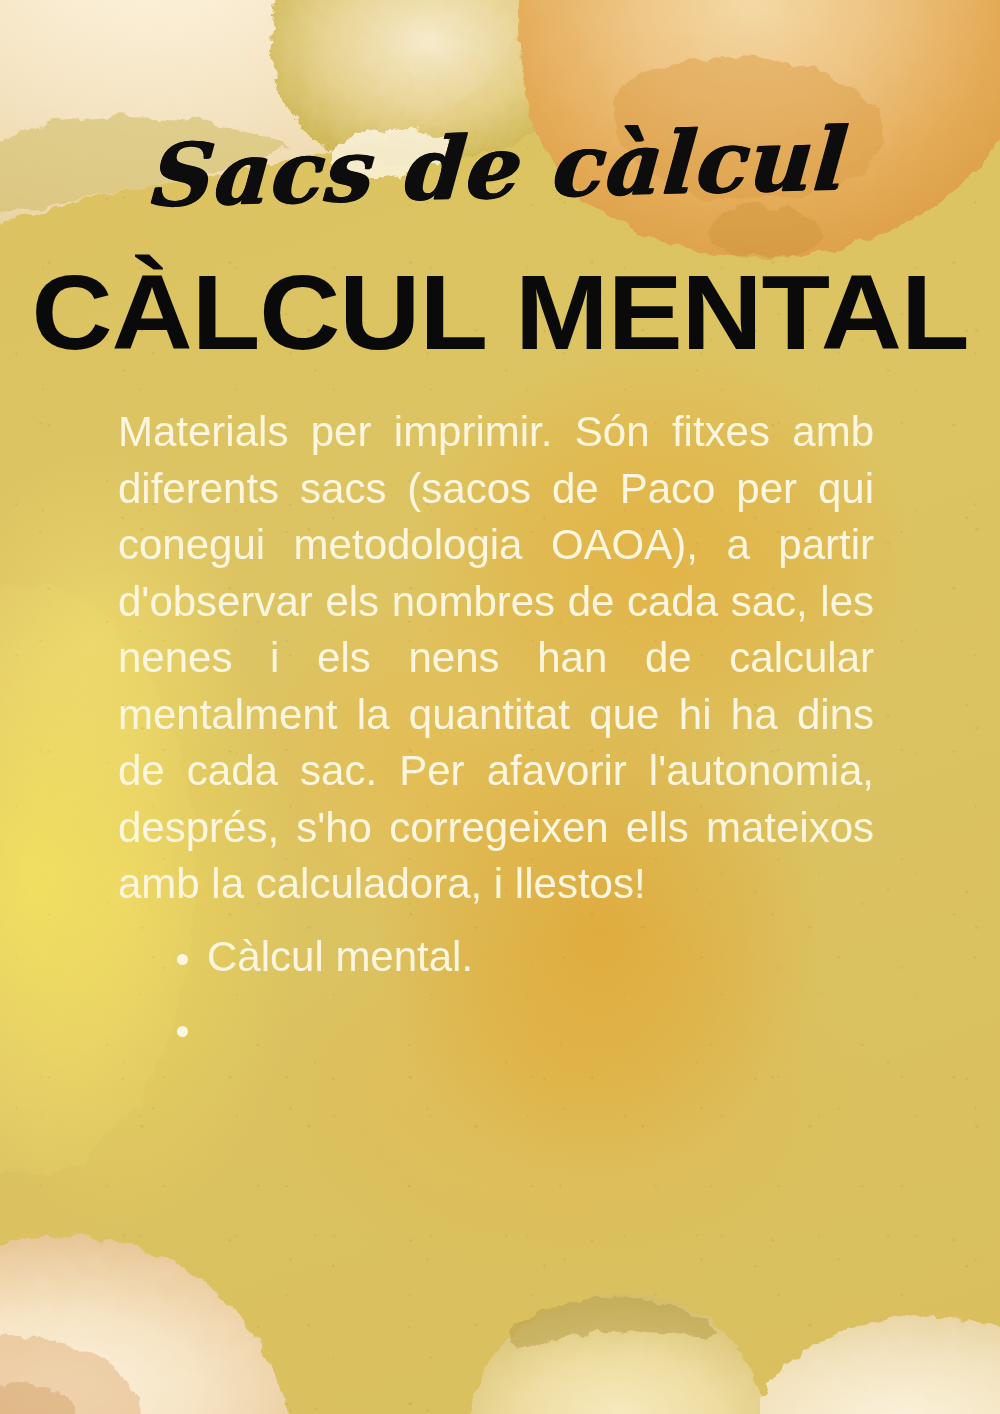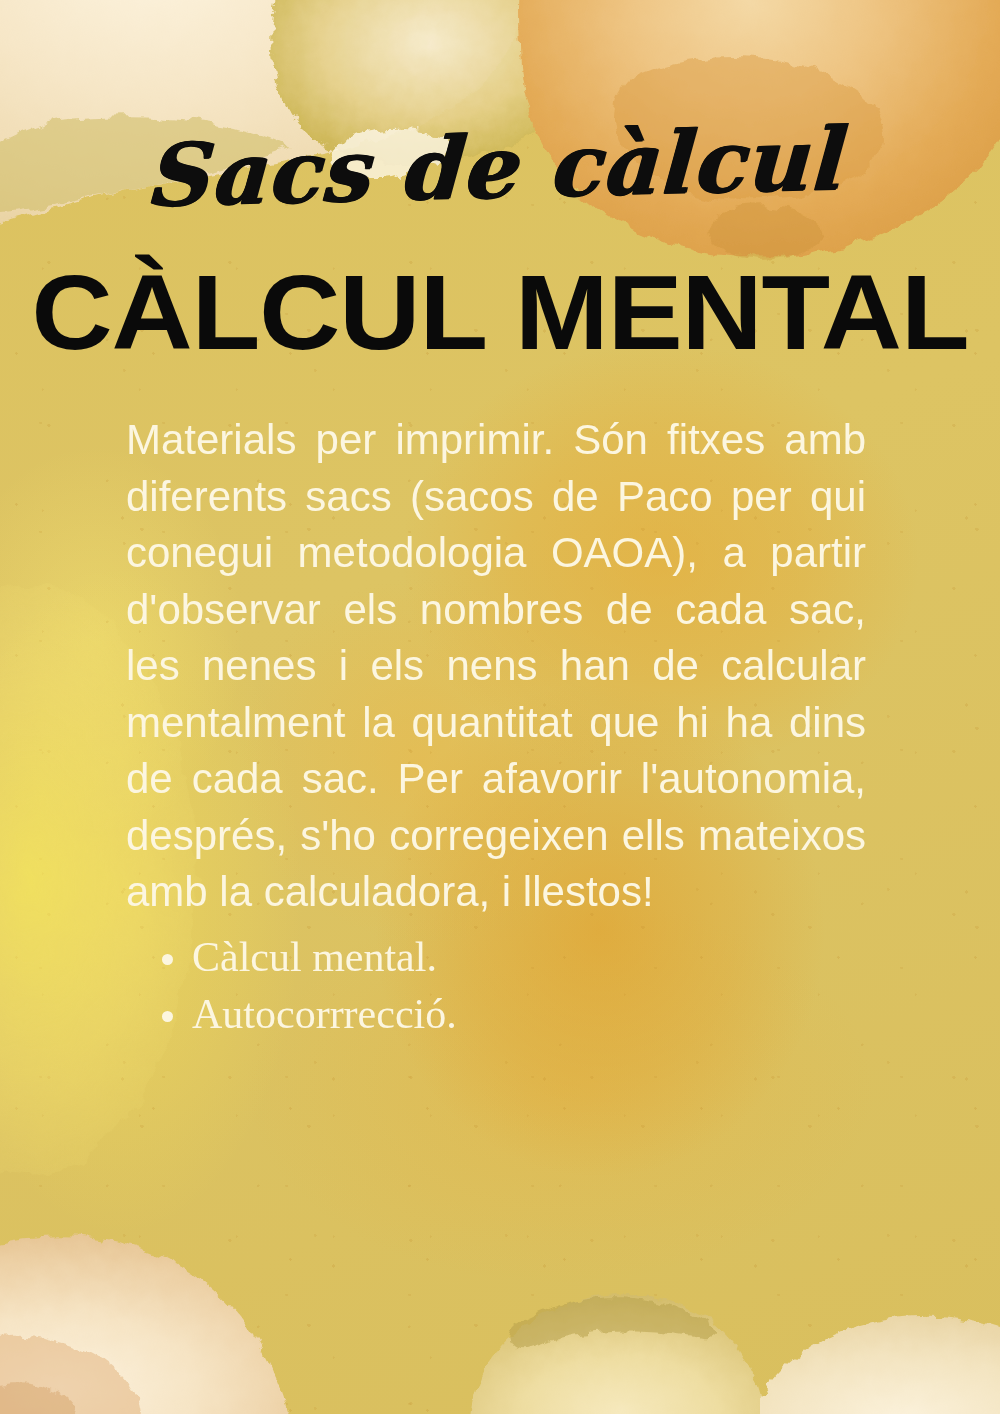--- a/index.html
+++ b/index.html
@@ -94,37 +94,36 @@
     top: 404px;
     left: 118px;
     width: 756px;
     color: #fcf6e0;
     font-size: 42px;
     line-height: 56.5px;
     font-weight: 400;
   }
 
   #intro-paragraph {
-    margin: 8px;
+    margin: 0;
     text-align: justify;
     text-justify: inter-word;
   }
 
   #bullet-list {
     list-style: none;
     margin: 4px 0 0 0;
     padding: 0;
   }
   #bullet-list li {
     position: relative;
     padding-left: 73px;
-    margin: 1px;
+    margin: 16px;
     text-align: justify;
     text-justify: inter-word;
-    font-family: Liberation Serif, serif;
   }
   #bullet-list li .bullet-dot {
     position: absolute;
     left: 43px;
     top: 25px;
     width: 11px;
     height: 11px;
     border-radius: 50%;
     background: #fcf6e0;
   }
@@ -292,19 +291,18 @@
 
       <p id="intro-paragraph">Materials per imprimir. Són fitxes amb diferents sacs (sacos de Paco per qui conegui metodologia OAOA), a partir d'observar els nombres de cada sac, les nenes i els nens han de calcular mentalment la quantitat que hi ha dins de cada sac. Per afavorir l'autonomia, després, s'ho corregeixen ells mateixos amb la calculadora, i llestos!</p>
 
       <ul id="bullet-list">
         <li>
           <span class="bullet-dot"></span>
           <span class="bullet-text">Càlcul mental.</span>
         </li>
         <li>
           <span class="bullet-dot"></span>
-          <span class="bullet-text">Autocorrrecció.</span>
         </li>
       </ul>
 
     </div>
   </div>
 </div>
 
 </body></html>

